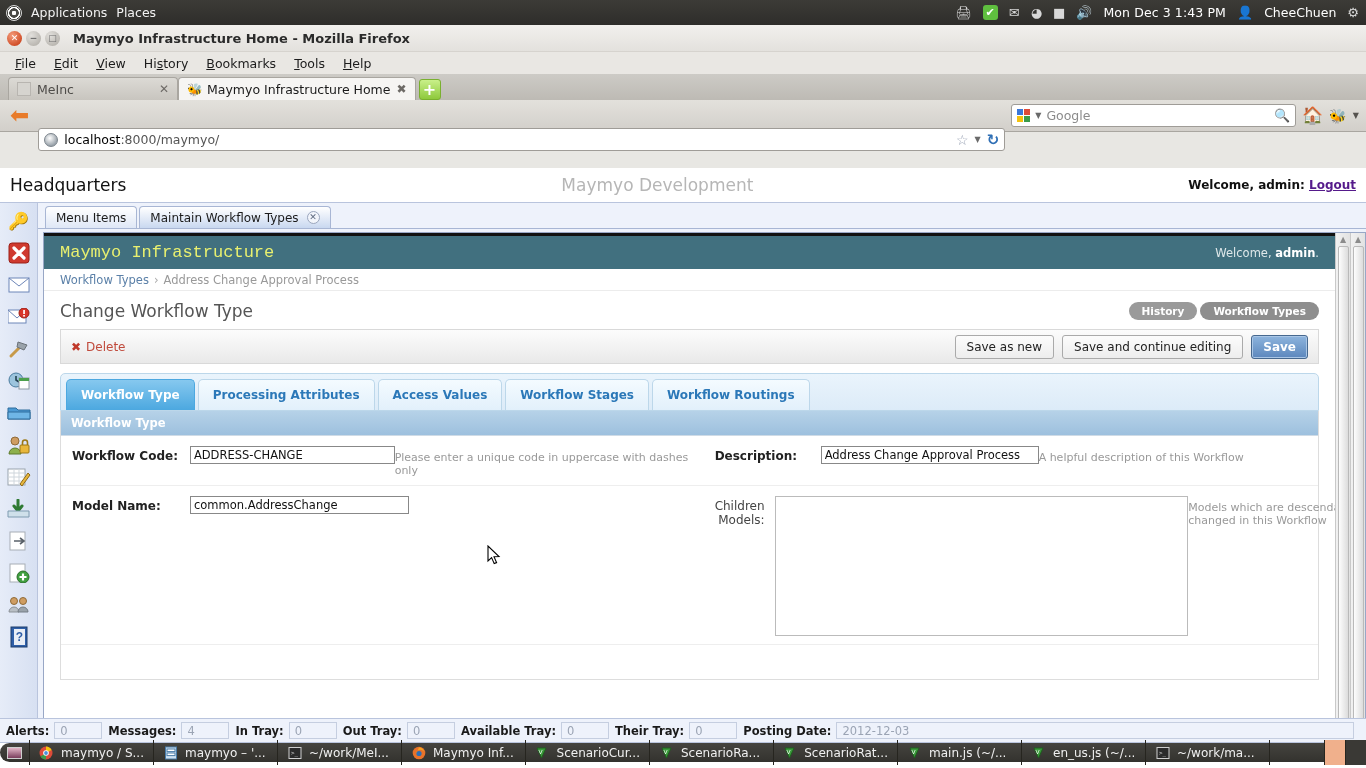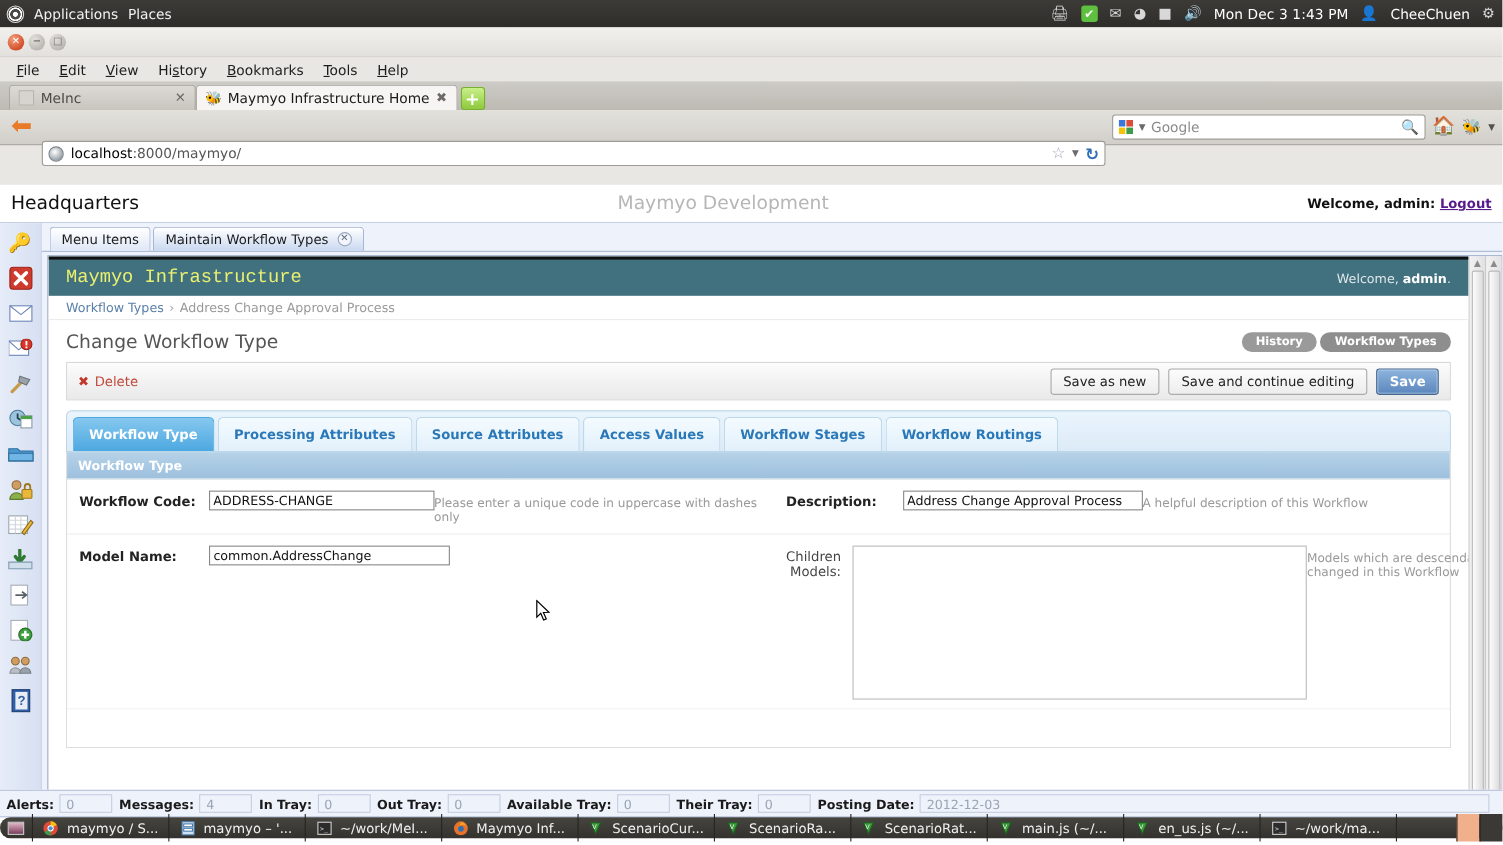--- a/index.html
+++ b/index.html
@@ -362,20 +362,21 @@
       <span class="tray-ico">⚙</span>
     </div>
   </div>
 
   <div class="ff-window">
 
     <div class="ff-titlebar">
       <div class="wbtn close">✕</div>
       <div class="wbtn min">−</div>
       <div class="wbtn max">□</div>
+      <div class="ff-title">Maymyo Infrastructure Home - Mozilla Firefox</div>
     </div>
 
     <div class="ff-menubar">
       <span><u>F</u>ile</span>
       <span><u>E</u>dit</span>
       <span><u>V</u>iew</span>
       <span>Hi<u>s</u>tory</span>
       <span><u>B</u>ookmarks</span>
       <span><u>T</u>ools</span>
       <span><u>H</u>elp</span>
@@ -576,21 +577,20 @@
                 <div class="btn-group">
                   <span class="btn">Save as new</span>
                   <span class="btn">Save and continue editing</span>
                   <span class="btn primary">Save</span>
                 </div>
               </div>
 
               <div class="tabs-wrap">
                 <span class="atab sel">Workflow Type</span>
                 <span class="atab">Processing Attributes</span>
-                <span class="atab">Source Attributes</span>
                 <span class="atab">Access Values</span>
                 <span class="atab">Workflow Stages</span>
                 <span class="atab">Workflow Routings</span>
               </div>
 
               <div class="panel">
                 <div class="panel-head">Workflow Type</div>
 
                 <div class="frow">
                   <div class="fcell left">

